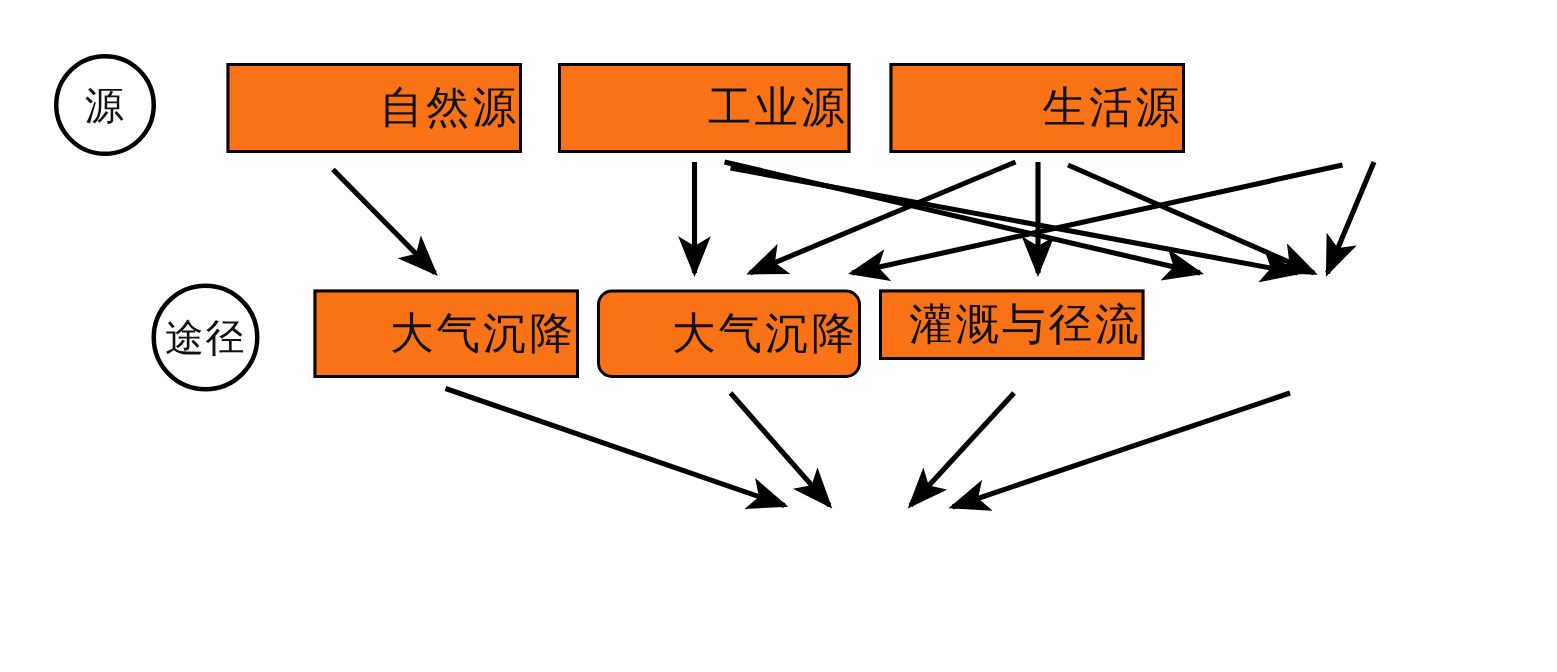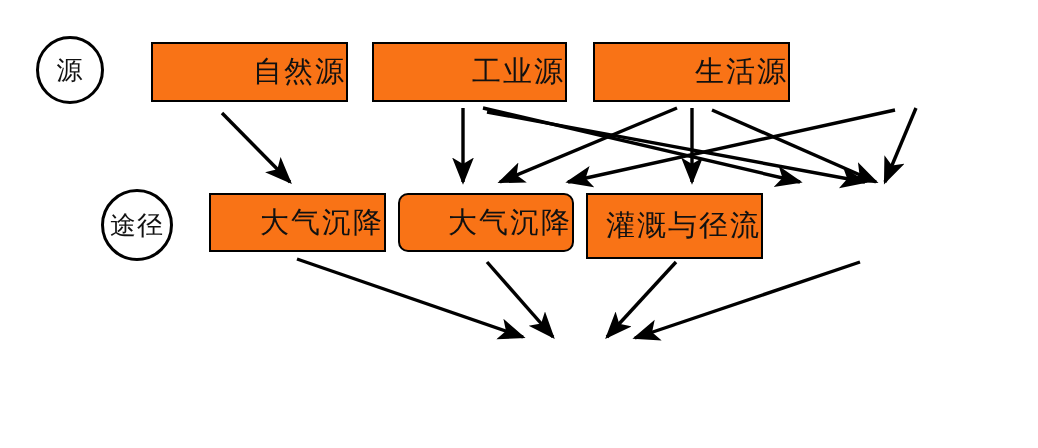--- a/index.html
+++ b/index.html
@@ -60,18 +60,18 @@
   <div class="node lvl-src" style="left: 593px; top: 42px; width: 197px; height: 60px;">
       <span>生活源</span>
     </div>
 
   <div class="node lvl-path" style="left: 209px; top: 193px; width: 177px; height: 59px;">
       <span>大气沉降</span>
     </div>
   <div class="node lvl-path" style="left: 398px; top: 193px; width: 176px; height: 59px; border-radius: 10px;">
       <span>大气沉降</span>
     </div>
-  <div class="node lvl-path" style="left: 586px; top: 193px; width: 177px; height: 66px;">
+  <div class="node lvl-path" style="left: 586px; top: 193px; width: 177px; height: 47px;">
       <span>灌溉与径流</span>
     </div>
 
 
 </div>
 
 </body></html>

